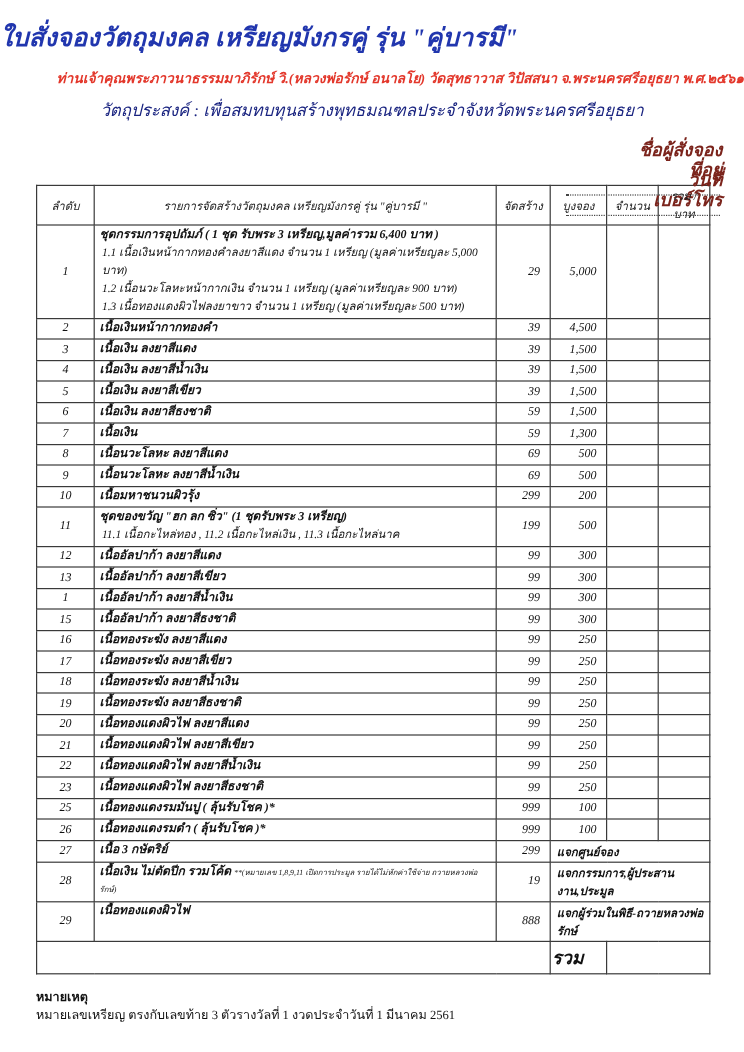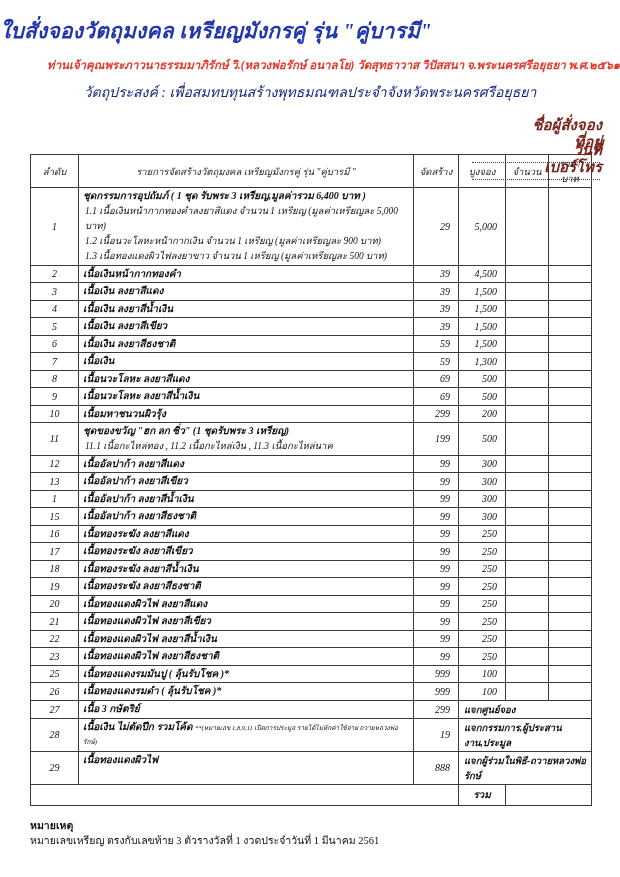--- a/index.html
+++ b/index.html
@@ -44,21 +44,21 @@
   td.cell-no{text-align:center;font-style:italic;line-height:13px;}
   td.cell-desc{padding:1px 3px 1px 4px;vertical-align:top;}
   .desc-main{font-weight:bold;font-style:italic;line-height:14.5px;}
   .desc-small{font-style:italic;font-size:6.5px;line-height:14.5px;}
   .desc-sub{font-style:italic;font-size:9.5px;line-height:15px;padding-left:2px;}
   td.cell-made,td.cell-price{text-align:right;font-style:italic;padding-right:8px;line-height:13px;}
   td.cell-note{font-weight:bold;font-style:italic;padding-left:5px;font-size:9.5px;}
   tr.datarow td{height:16px;}
   td.noborder{border:none;}
   td.cell-total-label{
-    text-align:center;font-weight:bold;font-style:italic;height:21px;font-size:10px;
+    font-weight:bold;font-style:italic;height:21px;font-size:15px;
   }
   .notes{margin:12px 0 0 30px;font-size:10.5px;line-height:15.6px;color:#111;width:560px;}
   .notes-head{font-weight:bold;}
   .note-line{white-space:normal;}
 </style>
 </head>
 <body>
 
 <div class="page">
 

